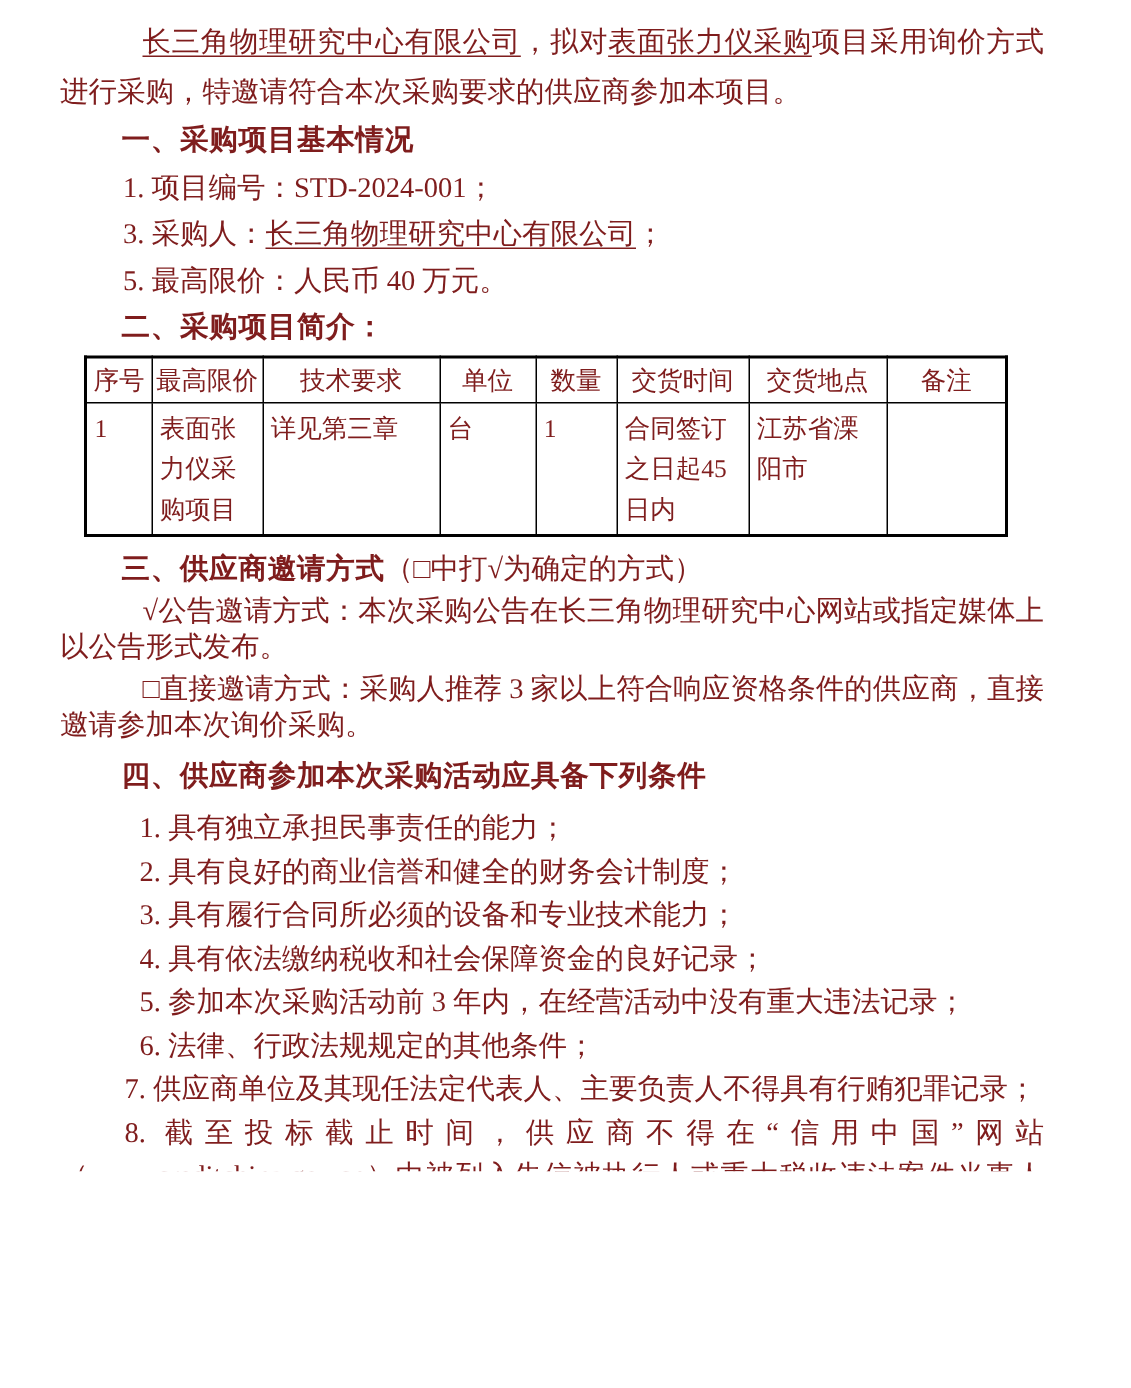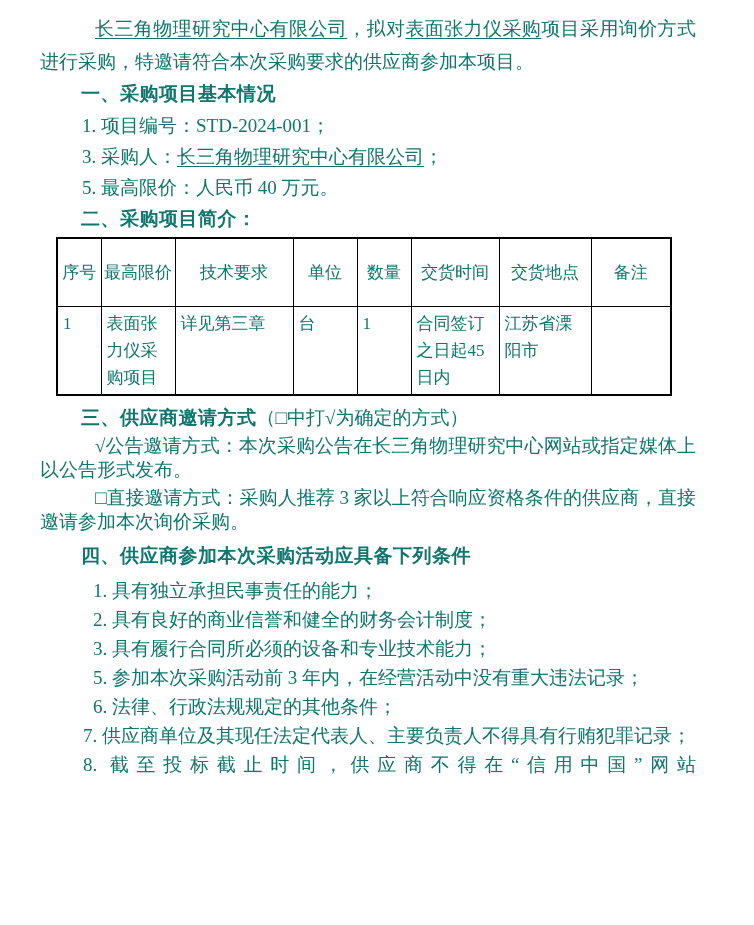--- a/index.html
+++ b/index.html
@@ -2,21 +2,21 @@
 <html><head>
 <meta charset="utf-8">
 <style>
   html,body{margin:0;padding:0;background:#ffffff;}
   .page{
     position:relative;
     width:754px;height:781px;
     box-sizing:border-box;
     padding:12px 58px 0 40px;
     background:#ffffff;
-    color:#0f766e;
+    color:#7f1d1d;
     font-family:"Liberation Serif","DejaVu Serif",serif;
     font-size:19px;
     overflow:hidden;
   }
   .u{text-decoration:underline;text-underline-offset:3px;text-decoration-thickness:1px;}
   .intro{margin:0;text-indent:55px;line-height:33px;text-align:justify;}
   .sec-title{
     margin:0;
     font-family:"Liberation Sans","DejaVu Sans",sans-serif;
     font-weight:700;
@@ -49,21 +49,21 @@
   }
   table.summary th, table.summary td{
     border:1px solid #000;
     line-height:27px;
     overflow:hidden;
   }
   table.summary th{
     font-weight:400;
     text-align:center;
     vertical-align:middle;
-    padding:20px 2px;
+    padding:1px 2px;
     white-space:nowrap;
   }
   table.summary td{
     vertical-align:top;
     text-align:left;
     padding:3px 5px;
   }
 </style>
 </head>
 <body>
@@ -120,18 +120,19 @@
   <p class="sec-title sec3-title"><span>三、供应商邀请方式</span><span class="normal">（□中打√为确定的方式）</span></p>
 
   <p class="s3-para first">√公告邀请方式：本次采购公告在长三角物理研究中心网站或指定媒体上以公告形式发布。</p>
   <p class="s3-para second">□直接邀请方式：采购人推荐 3 家以上符合响应资格条件的供应商，直接邀请参加本次询价采购。</p>
 
   <p class="sec-title sec4-title">四、供应商参加本次采购活动应具备下列条件</p>
 
   <p class="s4-item">1. 具有独立承担民事责任的能力；</p>
   <p class="s4-item">2. 具有良好的商业信誉和健全的财务会计制度；</p>
   <p class="s4-item">3. 具有履行合同所必须的设备和专业技术能力；</p>
+  <p class="s4-item">4. 具有依法缴纳税收和社会保障资金的良好记录；</p>
   <p class="s4-item">5. 参加本次采购活动前 3 年内，在经营活动中没有重大违法记录；</p>
   <p class="s4-item">6. 法律、行政法规规定的其他条件；</p>
   <p class="s4-item shallow">7. 供应商单位及其现任法定代表人、主要负责人不得具有行贿犯罪记录；</p>
   <p class="s4-item shallow">8. 截至投标截止时间，供应商不得在“信用中国”网站（www.creditchina.gov.cn）中被列入失信被执行人或重大税收违法案件当事人名单；</p>
 
 </div>
 
 </body></html>

